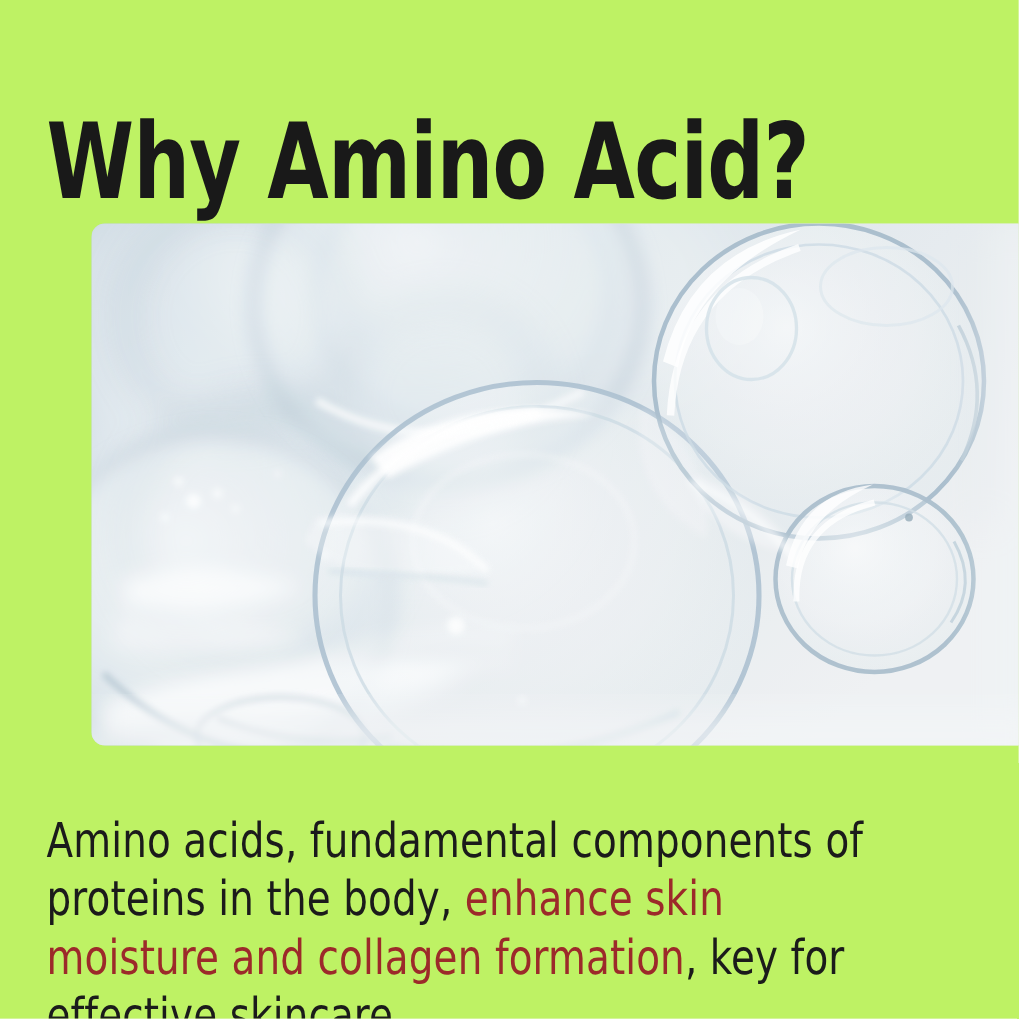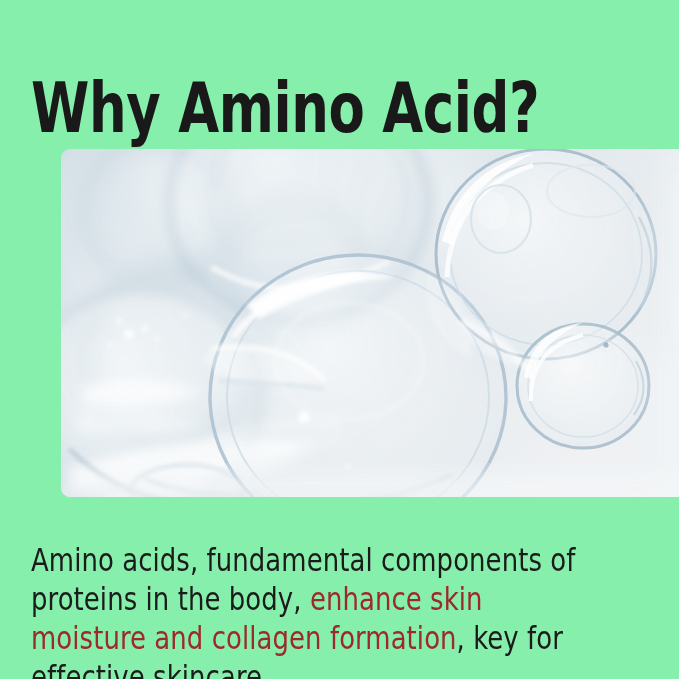--- a/index.html
+++ b/index.html
@@ -13,21 +13,21 @@
     font-family: "Liberation Sans", sans-serif;
     overflow: hidden;
     position: relative;
   }
 
   #page {
     position: absolute;
     left: 0; top: 0;
     width: 679px;
     height: 679px;
-    background: #86efac;
+    background: #bef264;
   }
 
   
   #heading {
     position: absolute;
     left: 31px;
     top: 22px;
     width: 620px;
     height: 78px;
     color: #191919;

